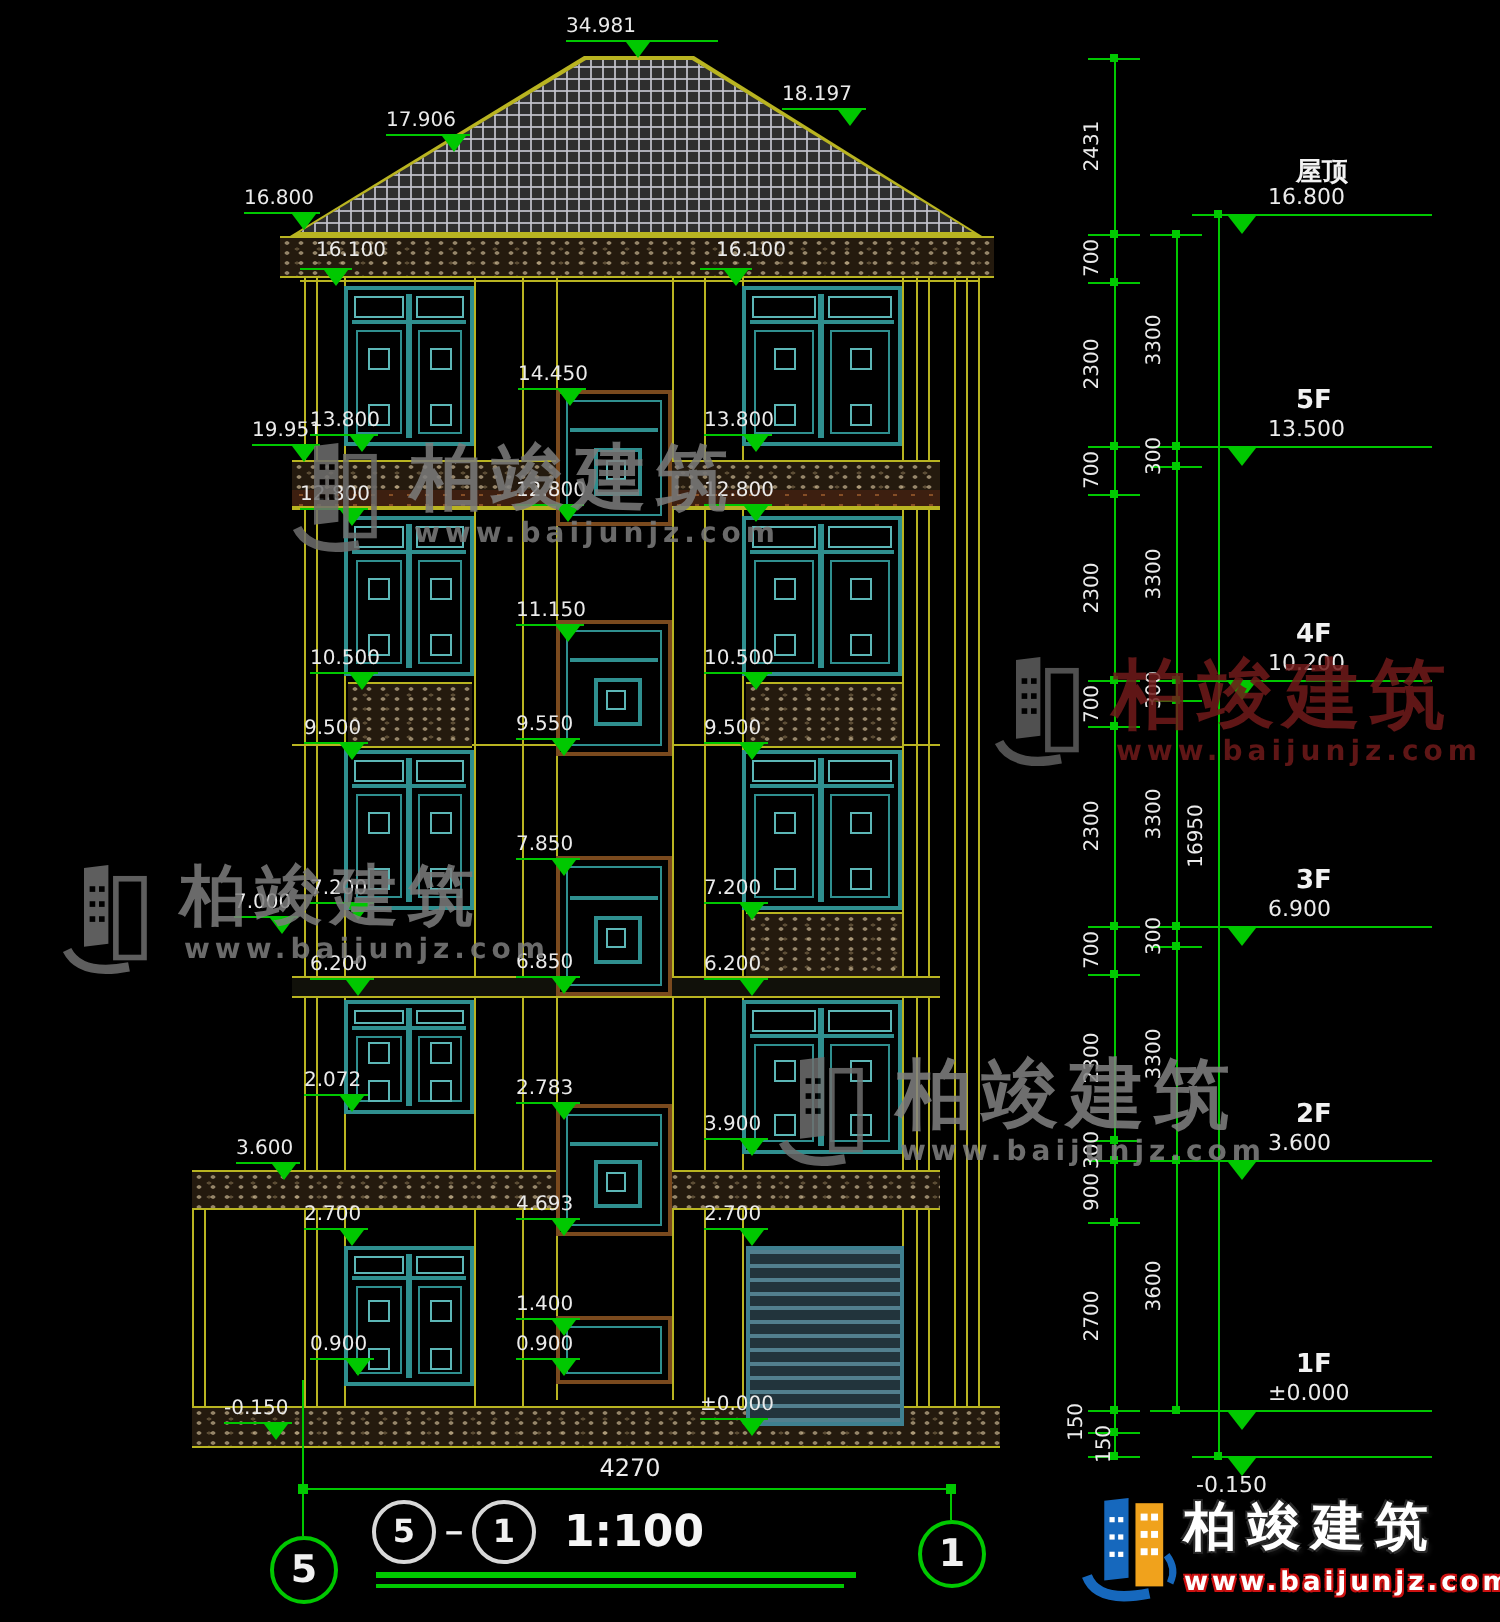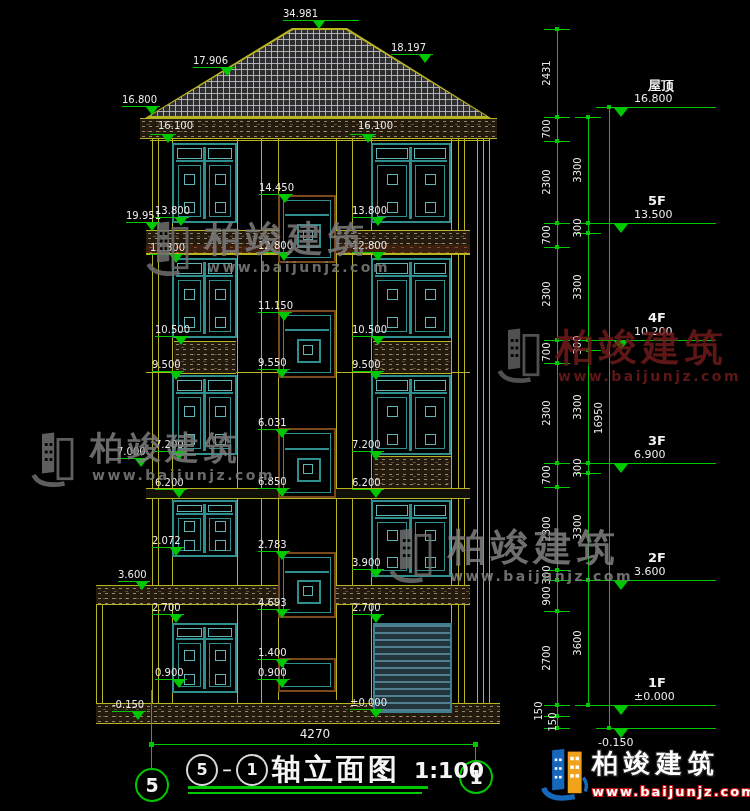--- a/index.html
+++ b/index.html
@@ -61,21 +61,20 @@
   <div class="abs" style="left:473px;top:742px;width:5px;height:5px;background:#00c800;z-index:4;"></div>
   <div class="abs" style="left:290px;top:727px;width:50px;text-align:center;color:#ebebeb;font-size:12px;z-index:4;">4270</div>
 
   <div class="abs bubble" style="left:135px;top:768px;width:30px;height:30px;line-height:30px;font-size:19px;">5</div>
   <div class="abs bubble" style="left:459px;top:760px;width:30px;height:30px;line-height:30px;font-size:19px;">1</div>
 
   <div id="titleblock" class="abs" style="left:186px;top:750px;">
     <span class="tb-circle">5</span>
     <span class="tb-dash">－</span>
     <span class="tb-circle">1</span>
-    <span class="tb-name">轴立面图</span>
     <span class="tb-scale">1:100</span>
   </div>
   <div class="abs" style="left:188px;top:786px;width:240px;height:3px;background:#00c800;z-index:5;"></div>
   <div class="abs" style="left:188px;top:792px;width:234px;height:2px;background:#00c800;z-index:5;"></div>
 
   <div id="logoblock" class="abs" style="left:540px;top:740px;width:210px;height:70px;">
     <span class="abs" style="left:0;top:2px;width:52px;height:66px;">
       <svg width="52" height="66" viewBox="0 0 60 74">
         <path d="M4 52 Q10 68 40 62" fill="none" stroke="#1668bd" stroke-width="6"></path>
         <path d="M52 56 Q56 48 50 40" fill="none" stroke="#1668bd" stroke-width="4"></path>
@@ -360,21 +359,21 @@
       <span class="et">9.550</span>
       <span class="eline" style="width: 32px;"></span>
       <span class="etri" style="left: 18px;"></span>
     </div>
     <div class="abs elev" style="left: 352px; top: 359px;">
       <span class="et">9.500</span>
       <span class="eline" style="width: 32px;"></span>
       <span class="etri" style="left: 18px;"></span>
     </div>
     <div class="abs elev" style="left: 258px; top: 417px;">
-      <span class="et">6.031</span>
+      <span class="et">7.850</span>
       <span class="eline" style="width: 32px;"></span>
       <span class="etri" style="left: 18px;"></span>
     </div>
     <div class="abs elev" style="left: 117px; top: 446px;">
       <span class="et">7.000</span>
       <span class="eline" style="width: 32px;"></span>
       <span class="etri" style="left: 18px;"></span>
     </div>
     <div class="abs elev" style="left: 155px; top: 439px;">
       <span class="et">7.200</span>

